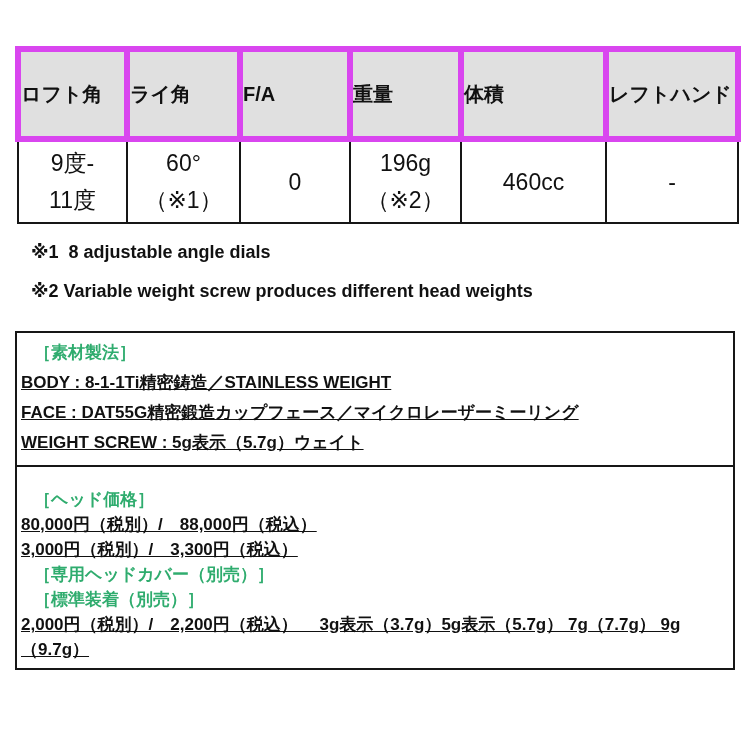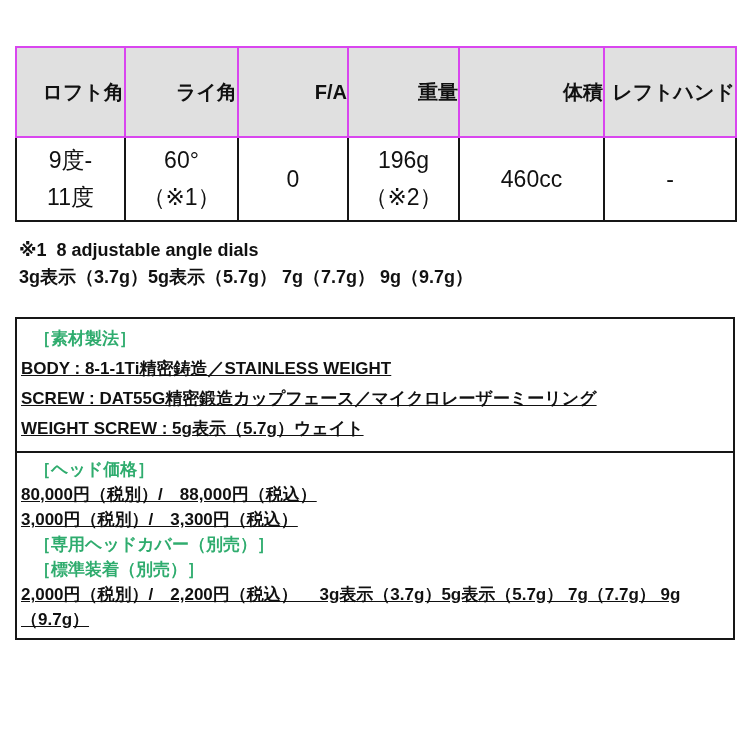--- a/index.html
+++ b/index.html
@@ -13,62 +13,62 @@
   .page { padding: 46px 15px 0 15px; }
 
   
   table.spec {
     width: 720px;
     border-collapse: collapse;
     table-layout: fixed;
   }
   table.spec th {
     background: #e0e0e0;
-    border: 2px solid #d946ef;
+    border: 6px solid #d946ef;
     height: 90px;
     font-size: 20px;
     font-weight: 700;
-    text-align: right;
+    text-align: left;
     vertical-align: middle;
     padding: 0;
   }
   table.spec td {
     border: 2px solid #161616;
     height: 84px;
     font-size: 23px;
     font-weight: 400;
     text-align: center;
     vertical-align: middle;
     white-space: pre-line;
     line-height: 37px;
     padding: 0;
   }
 
   
   .notes { margin: 15px 0 0 0; padding-left: 4px; }
   .notes p {
-    margin: 0;
+    margin: 12px;
     font-size: 18px;
     font-weight: 700;
     line-height: 27px;
     white-space: pre-wrap;
   }
 
   
   .box {
     border: 2px solid #161616;
     width: 720px;
   }
   .box.material {
     margin-top: 26px;
     padding: 5px 14px 7px 4px;
   }
   .box.price {
     margin-top: -2px;
-    padding: 4px 8px 6px 4px;
+    padding: 20px 8px 6px 4px;
   }
   .green-head {
     color: #2fac6e;
     font-size: 17px;
     font-weight: 700;
     padding-left: 13px;
     white-space: pre-wrap;
   }
   .box .line {
     font-size: 17px;
@@ -114,27 +114,27 @@
         <td>196g
 （※2）</td>
         <td>460cc</td>
         <td>-</td>
       </tr>
     </tbody>
   </table>
 
   <div class="notes">
     <p>※1  8 adjustable angle dials</p>
-    <p>3g表示（3.7g）5g表示（5.7g） 7g（7.7g） 9g（9.7g）</p>
+    <p>※2 Variable weight screw produces different head weights</p>
   </div>
 
   <div class="box material">
     <div class="green-head">［素材製法］</div>
     <div class="line">BODY : 8-1-1Ti精密鋳造／STAINLESS WEIGHT</div>
-    <div class="line">SCREW : DAT55G精密鍛造カップフェース／マイクロレーザーミーリング</div>
+    <div class="line">FACE : DAT55G精密鍛造カップフェース／マイクロレーザーミーリング</div>
     <div class="line">WEIGHT SCREW : 5g表示（5.7g）ウェイト</div>
   </div>
 
   <div class="box price">
     <div class="green-head">［ヘッド価格］</div>
     <div class="line">80,000円（税別）/　88,000円（税込）</div>
     <div class="line">3,000円（税別）/　3,300円（税込）</div>
     <div class="green-head">［専用ヘッドカバー（別売）］</div>
     <div class="green-head">［標準装着（別売）］</div>
     <div class="line">2,000円（税別）/　2,200円（税込）　 3g表示（3.7g）5g表示（5.7g） 7g（7.7g） 9g（9.7g）</div>

